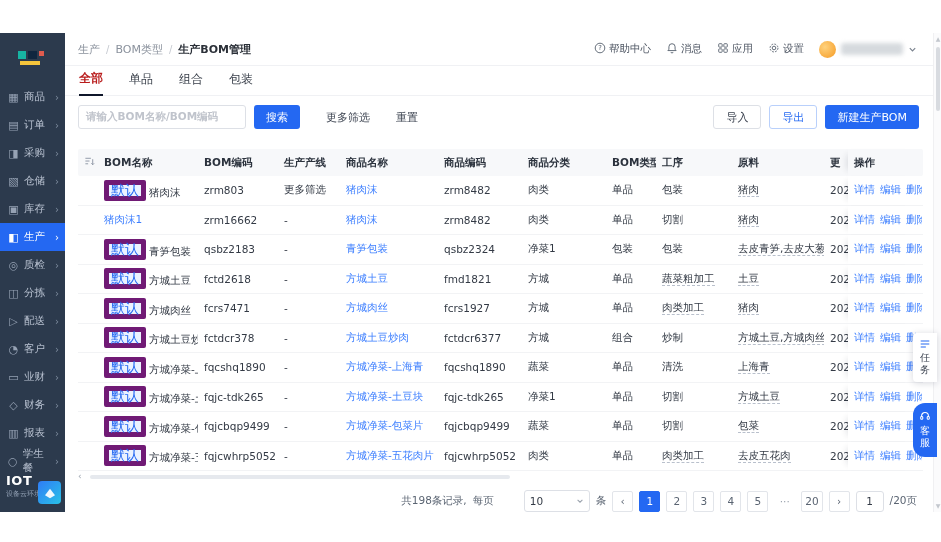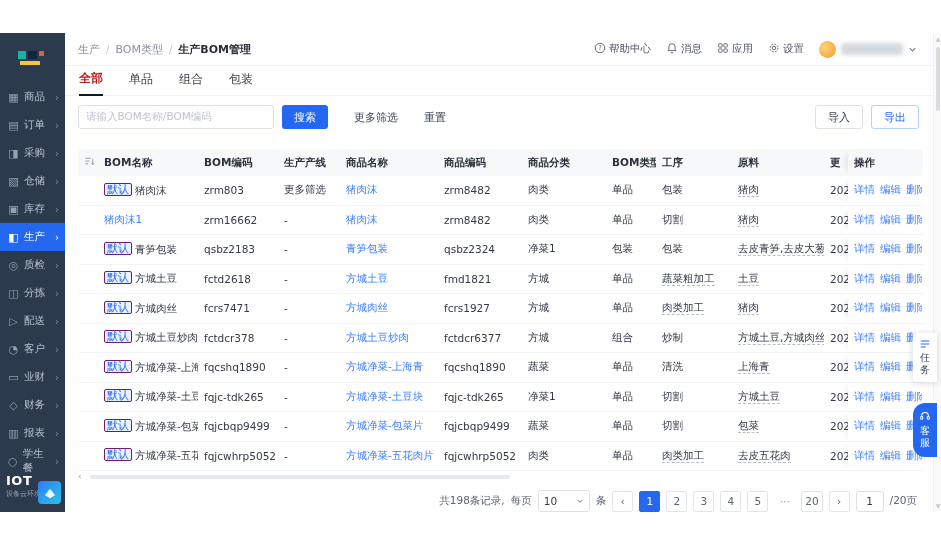--- a/index.html
+++ b/index.html
@@ -39,46 +39,46 @@
   .avatar { width:17px; height:17px; border-radius:50%; background:radial-gradient(circle at 35% 35%,#ffd27d,#f59a23); }
   .blur-name { width:62px; height:12px; border-radius:3px; background:#d6dade; filter:blur(2px); }
 
   .tabsbar { height:30px; display:flex; align-items:flex-end; gap:26px; padding:0 14px; border-bottom:1px solid #f0f1f4; font-size:12px; color:#3a404b; }
   .tab { padding-bottom:7px; cursor:pointer; }
   .tab.active { color:#b91c1c; font-weight:bold; border-bottom:2px solid #0f172a; margin-bottom:-1px; }
 
   .filterbar { display:flex; align-items:center; gap:8px; padding:9px 14px 8px 13px; }
   .sel,.inp { height:24px; border:1px solid #dde0e6; border-radius:3px; display:flex; align-items:center; padding:0 7px; color:#c0c4cc; font-size:10.5px; background:#fff; }
   .sel { width:150px; } .sel .caret { margin-left:auto; }
-  .inp { width:196px; }
+  .inp { width:168px;font-weight:bold; }
   .btn-primary { height:24px; padding:0 12px; background:#2468f2; color:#fff; border:none; border-radius:3px; font-size:11px; display:flex; align-items:center; cursor:pointer; white-space:nowrap; font-family:inherit; }
   .link-plain { font-size:11px; color:#3c4350; cursor:pointer; margin-left:18px; white-space:nowrap; }
   .right-btns { margin-left:auto; display:flex; align-items:center; gap:8px; }
   .btn-outline { height:24px; padding:0 12px; background:#fff; border:1px solid #dde0e6; border-radius:3px; font-size:11px; color:#3c4350; display:flex; align-items:center; cursor:pointer; white-space:nowrap; font-family:inherit; }
   .btn-outline.blue { color:#2468f2; border-color:#b9d0fb; }
 
   
   .table-wrap { margin:12px 10px 0 13px; }
   .thead { display:flex; background:#f7f8fa; height:27px; align-items:center; border-radius:2px; }
   .th { font-size:10.5px; color:#2b323d; font-weight:bold; padding:0 6px; flex-shrink:0; white-space:nowrap; overflow:hidden; }
   .trow { display:flex; height:29.5px; align-items:center; border-bottom:1px solid #f2f3f5; background:#fff; }
   .td { font-size:10.5px; color:#333a45; padding:0 6px; flex-shrink:0; white-space:nowrap; overflow:hidden; }
   .sticky { box-shadow:-7px 0 7px -6px rgba(20,30,50,.14); height:100%; display:flex; align-items:center; background:inherit; }
   .thead .sticky { background:#f7f8fa; }
-  .badge { display:inline-block; font-size:11px; color:#2468f2; background:#eaf2ff; border:1px solid #701a75; border-radius:2px; padding:0 2px; line-height:11px; margin-right:3px; vertical-align:1px; }
+  .badge { display:inline-block; font-size:14px; color:#2468f2; background:#eaf2ff; border:5px solid #701a75; border-radius:2px; padding:0 2px; line-height:11px; margin-right:3px; vertical-align:1px; }
   .link { color:#3d7fff; cursor:pointer; }
   .dash { border-bottom:1px dashed #b9c0cc; padding-bottom:1px; }
   .ops { display:flex; gap:5px; }
   .hscroll { height:9px; position:relative; margin-top:1px; display:flex; align-items:center; }
   .hs-arrow { font-size:9px; color:#9aa2ad; line-height:9px; }
   .hs-thumb { position:absolute; left:12px; top:3px; width:420px; height:4px; background:#e6e9ee; border-radius:2px; }
 
   
   .pagination { display:flex; align-items:center; justify-content:flex-end; gap:6px; padding:9px 16px 0 0; font-size:10.5px; color:#5a6472; }
-  .pp-select { width:52px; height:22px; border:1px solid #dde0e6; border-radius:3px; display:flex; align-items:center; justify-content:space-between; padding:0 5px; color:#333a45; background:#fff; cursor:pointer; }
+  .pp-select { width:66px; height:22px; border:1px solid #dde0e6; border-radius:3px; display:flex; align-items:center; justify-content:space-between; padding:0 5px; color:#333a45; background:#fff; cursor:pointer;margin-left:24px; }
   .pages { display:flex; gap:6px; align-items:center; }
   .pbtn { min-width:21px; height:21px; border:1px solid #e2e5ea; background:#fff; border-radius:2px; display:flex; align-items:center; justify-content:center; color:#5a6472; font-size:10.5px; cursor:pointer; padding:0 3px; }
   .pbtn.active { background:#2468f2; border-color:#2468f2; color:#fff; }
   .pbtn.ellipsis { border:none; background:transparent; color:#9aa2ad; }
   .jump-input { width:28px; height:21px; border:1px solid #dde0e6; border-radius:3px; display:flex; align-items:center; justify-content:center; color:#333a45; background:#fff; }
 
   
   .vscroll { position:absolute; right:0; top:33px; width:8px; height:479px; background:#fbfbfc; border-left:1px solid #f0f0f2; }
   .vs-up,.vs-down { position:absolute; left:1px; width:6px; height:6px; color:#c3c7cd; font-size:6px; line-height:6px; text-align:center; }
   .vs-up { top:3px; } .vs-down { bottom:3px; }
@@ -251,20 +251,21 @@
     <div class="filterbar">
       <div class="inp">
         <span>请输入BOM名称/BOM编码</span>
       </div>
       <button class="btn-primary">搜索</button>
       <span class="link-plain">更多筛选</span>
       <span class="link-plain">重置</span>
       <div class="right-btns">
         <button class="btn-outline">导入</button>
         <button class="btn-outline blue">导出</button>
+        <button class="btn-primary">新建生产BOM</button>
       </div>
     </div>
 
     <div class="table-wrap">
       <div class="thead">
           <div class="th" style="width:20px"><svg width="11" height="11" viewBox="0 0 12 12" fill="none" stroke="#8a93a2" stroke-width="1">
               <path d="M1.5 2.5h6M1.5 5.5h4.5M1.5 8.5h3"></path>
               <path d="M9.5 3.5v6M9.5 9.5L8 8M9.5 9.5L11 8"></path>
             </svg></div>
           <div class="th" style="width:100px">BOM名称</div>

